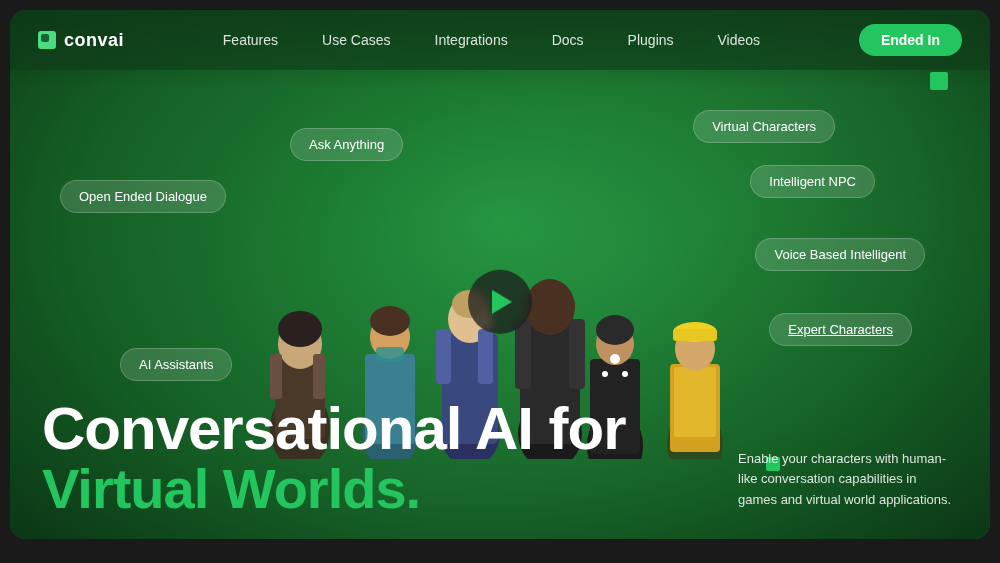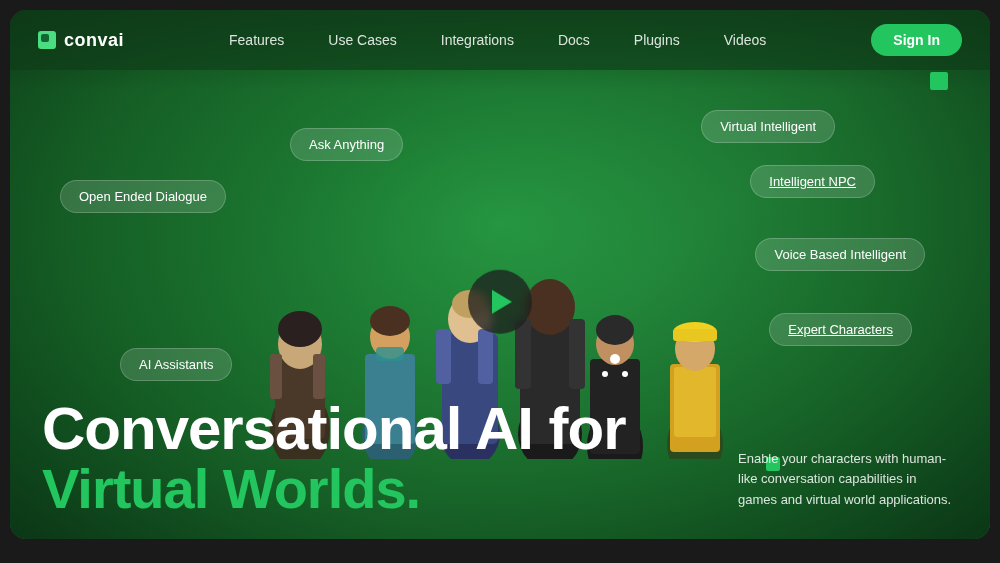--- a/index.html
+++ b/index.html
@@ -129,21 +129,21 @@
       padding: 8px 18px;
       border-radius: 24px;
       font-size: 13px;
       font-weight: 500;
       white-space: nowrap;
       z-index: 15;
     }
     .tag-ask-anything { top: 58px; left: 280px; }
     .tag-virtual-characters { top: 40px; right: 155px; }
     .tag-open-ended { top: 110px; left: 50px; text-align: center; }
-    .tag-intelligent-npc { top: 95px; right: 115px; text-decoration: underline; }
+    .tag-intelligent-npc { top: 95px; right: 115px; }
     .tag-digital-humans { top: 198px; left: 38px; }
     .tag-voice-based { top: 168px; right: 65px; }
     .tag-ai-assistants { top: 278px; left: 110px; }
     .tag-expert-characters { top: 243px; right: 78px; text-decoration: underline; }
     
     .hero-text {
       position: absolute;
       bottom: 20px;
       left: 32px;
       z-index: 20;
@@ -232,27 +232,27 @@
       <span class="logo-text">convai</span>
     </div>
     <div class="nav-links">
       <a class="nav-link">Features</a>
       <a class="nav-link">Use Cases</a>
       <a class="nav-link">Integrations</a>
       <a class="nav-link">Docs</a>
       <a class="nav-link">Plugins</a>
       <a class="nav-link">Videos</a>
     </div>
-    <button class="sign-in-btn">Sign In</button>
+    <button class="sign-in-btn">Ended In</button>
   </nav>
 
   <div class="hero">
 
     <div class="tag tag-ask-anything">Ask Anything</div>
-    <div class="tag tag-virtual-characters">Virtual Intelligent</div>
+    <div class="tag tag-virtual-characters">Virtual Characters</div>
     <div class="tag tag-open-ended">Open Ended Dialogue</div>
     <div class="tag tag-intelligent-npc">Intelligent NPC</div>
     <div class="tag tag-voice-based">Voice Based Intelligent</div>
     <div class="tag tag-ai-assistants">AI Assistants</div>
     <div class="tag tag-expert-characters">Expert Characters</div>
 
     <div class="characters-scene">
       <svg width="600" height="280" viewBox="0 0 600 280">
 
         <g transform="translate(55,20)">

